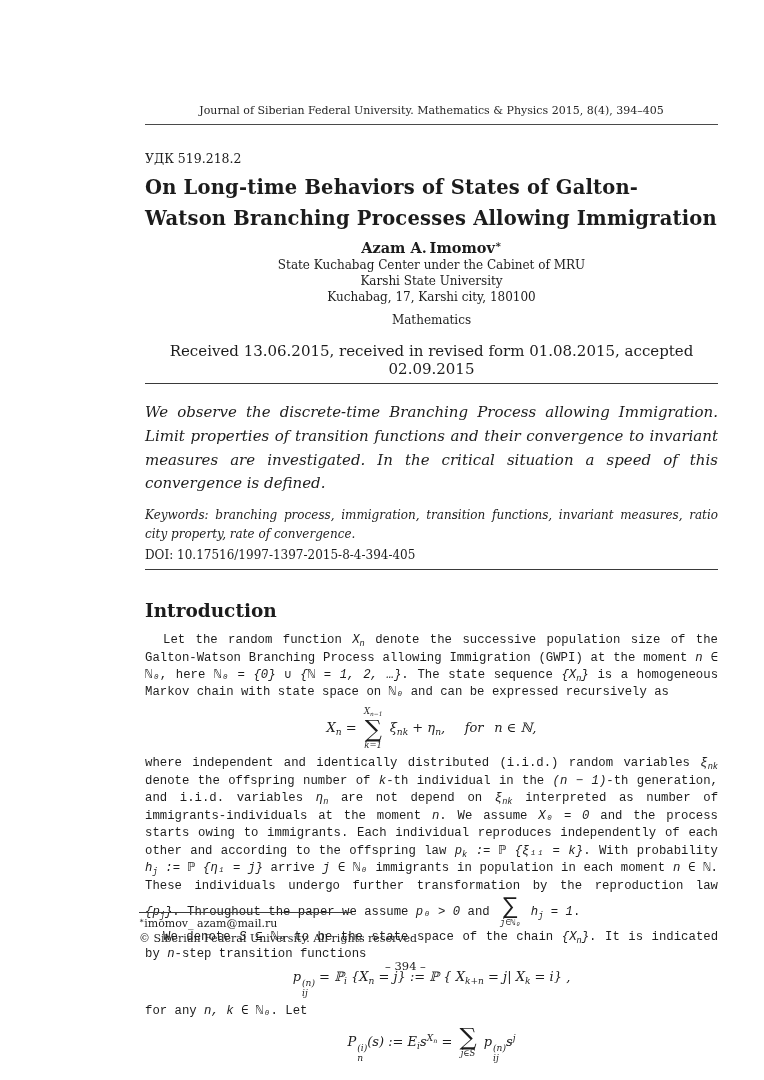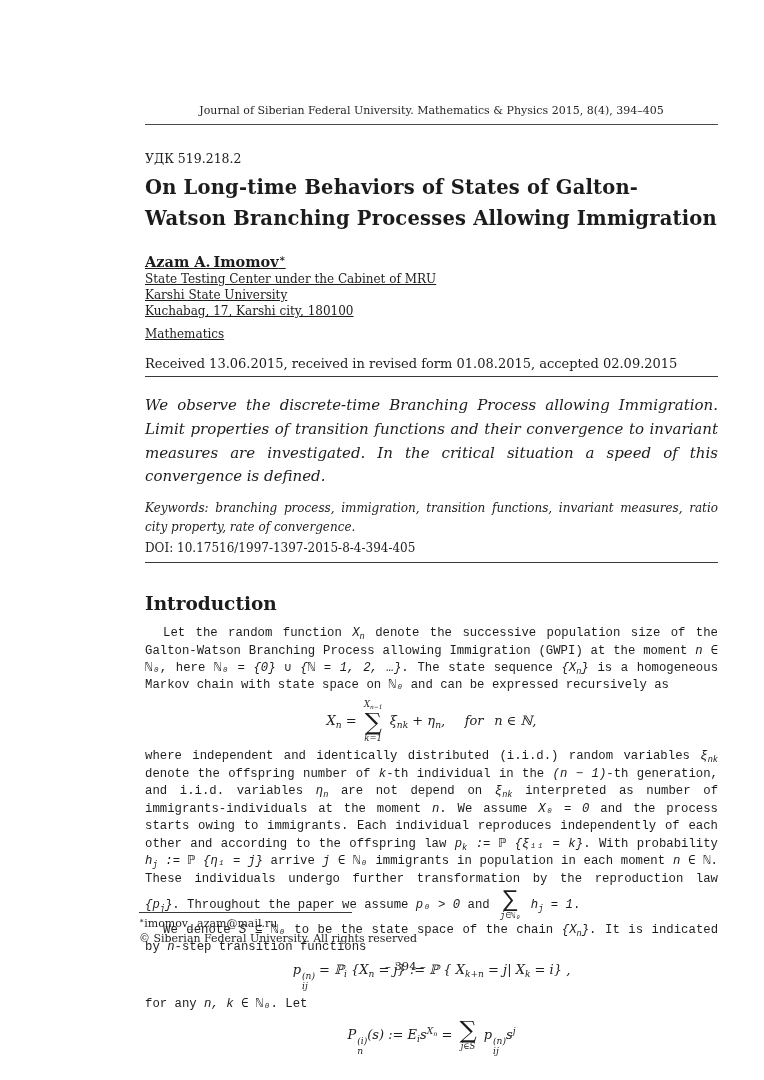--- a/index.html
+++ b/index.html
@@ -6,25 +6,25 @@
   body{
     width:764px;height:1080px;background:#ffffff;color:#1c1c1c;
     font-family:"DejaVu Serif","Liberation Serif",serif;
     position:relative;overflow:hidden;
   }
   .page{padding:104px 46px 0 145px;}
   .jheader{font-size:11px;text-align:center;color:#262626;}
   .hrule{border:0;border-top:1px solid #4a4a4a;margin:7px 0 0 0;}
   .udc{margin-top:26px;font-size:12.5px;}
   .title{margin-top:7px;font-size:19.5px;font-weight:bold;line-height:1.58;letter-spacing:0.2px;}
-  .authorblock{text-align:left;margin-top:17px;text-decoration:underline;}
+  .authorblock{text-align:center;margin-top:3px;}
   .aname{font-size:14.5px;font-weight:bold;line-height:1.35;}
   .affil{font-size:12px;line-height:1.34;}
   .country{font-size:12px;margin-top:8px;}
-  .received{text-align:left;font-size:13px;margin-top:15px;}
+  .received{text-align:center;font-size:15px;margin-top:15px;}
   .thickrule{border:0;border-top:1.5px solid #3a3a3a;margin:5px 0 0 0;}
   .abstract{font-style:italic;font-size:15px;line-height:1.58;text-align:justify;margin-top:17px;}
   .keywords{font-style:italic;font-size:12px;line-height:1.58;text-align:justify;margin-top:10px;}
   .doi{font-size:12px;margin-top:2px;line-height:1.5;}
   .sectitle{font-size:18.5px;font-weight:bold;margin-top:30px;}
   .para{font-size:12.3px;line-height:1.42;text-align:justify;margin:0;font-family:Liberation Mono, monospace;}
   .para.first{margin-top:11px;}
   .indent{text-indent:18px;}
   .eq{font-size:13px;text-align:center;margin:5px 0;}
   .mi{font-style:italic;}
@@ -48,21 +48,21 @@
 
   <div class="jheader">Journal of Siberian Federal University. Mathematics &amp; Physics 2015, 8(4), 394–405</div>
   <hr class="hrule">
 
   <div class="udc">УДК 519.218.2</div>
 
   <div class="title">On Long-time Behaviors of States of Galton-Watson Branching Processes Allowing Immigration</div>
 
   <div class="authorblock">
     <div class="aname"><span class="mr">Azam A. Imomov<sup>∗</sup></span></div>
-    <div class="affil">State Testing Center under the Cabinet of MRU</div>
+    <div class="affil">State Kuchabag Center under the Cabinet of MRU</div>
     <div class="affil">Karshi State University</div>
     <div class="affil">Kuchabag, 17, Karshi city, 180100</div>
     <div class="country">Mathematics</div>
   </div>
 
   <div class="received">Received 13.06.2015, received in revised form 01.08.2015, accepted 02.09.2015</div>
   <hr class="thickrule">
 
   <div class="abstract">We observe the discrete-time Branching Process allowing Immigration. Limit properties of transition functions and their convergence to invariant measures are investigated. In the critical situation a speed of this convergence is defined.</div>
   <div class="keywords">Keywords: branching process, immigration, transition functions, invariant measures, ratio city property, rate of convergence.</div>

